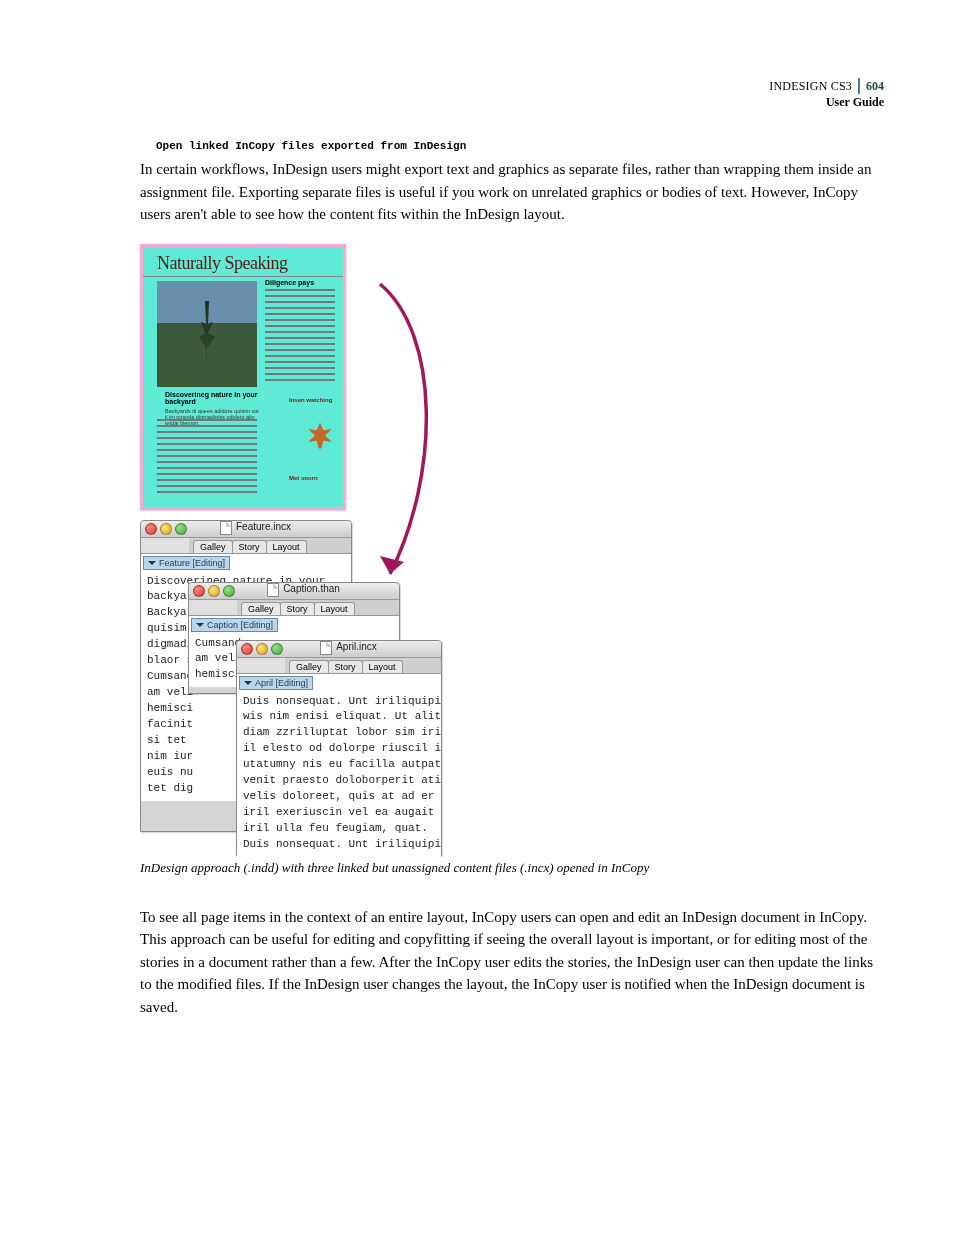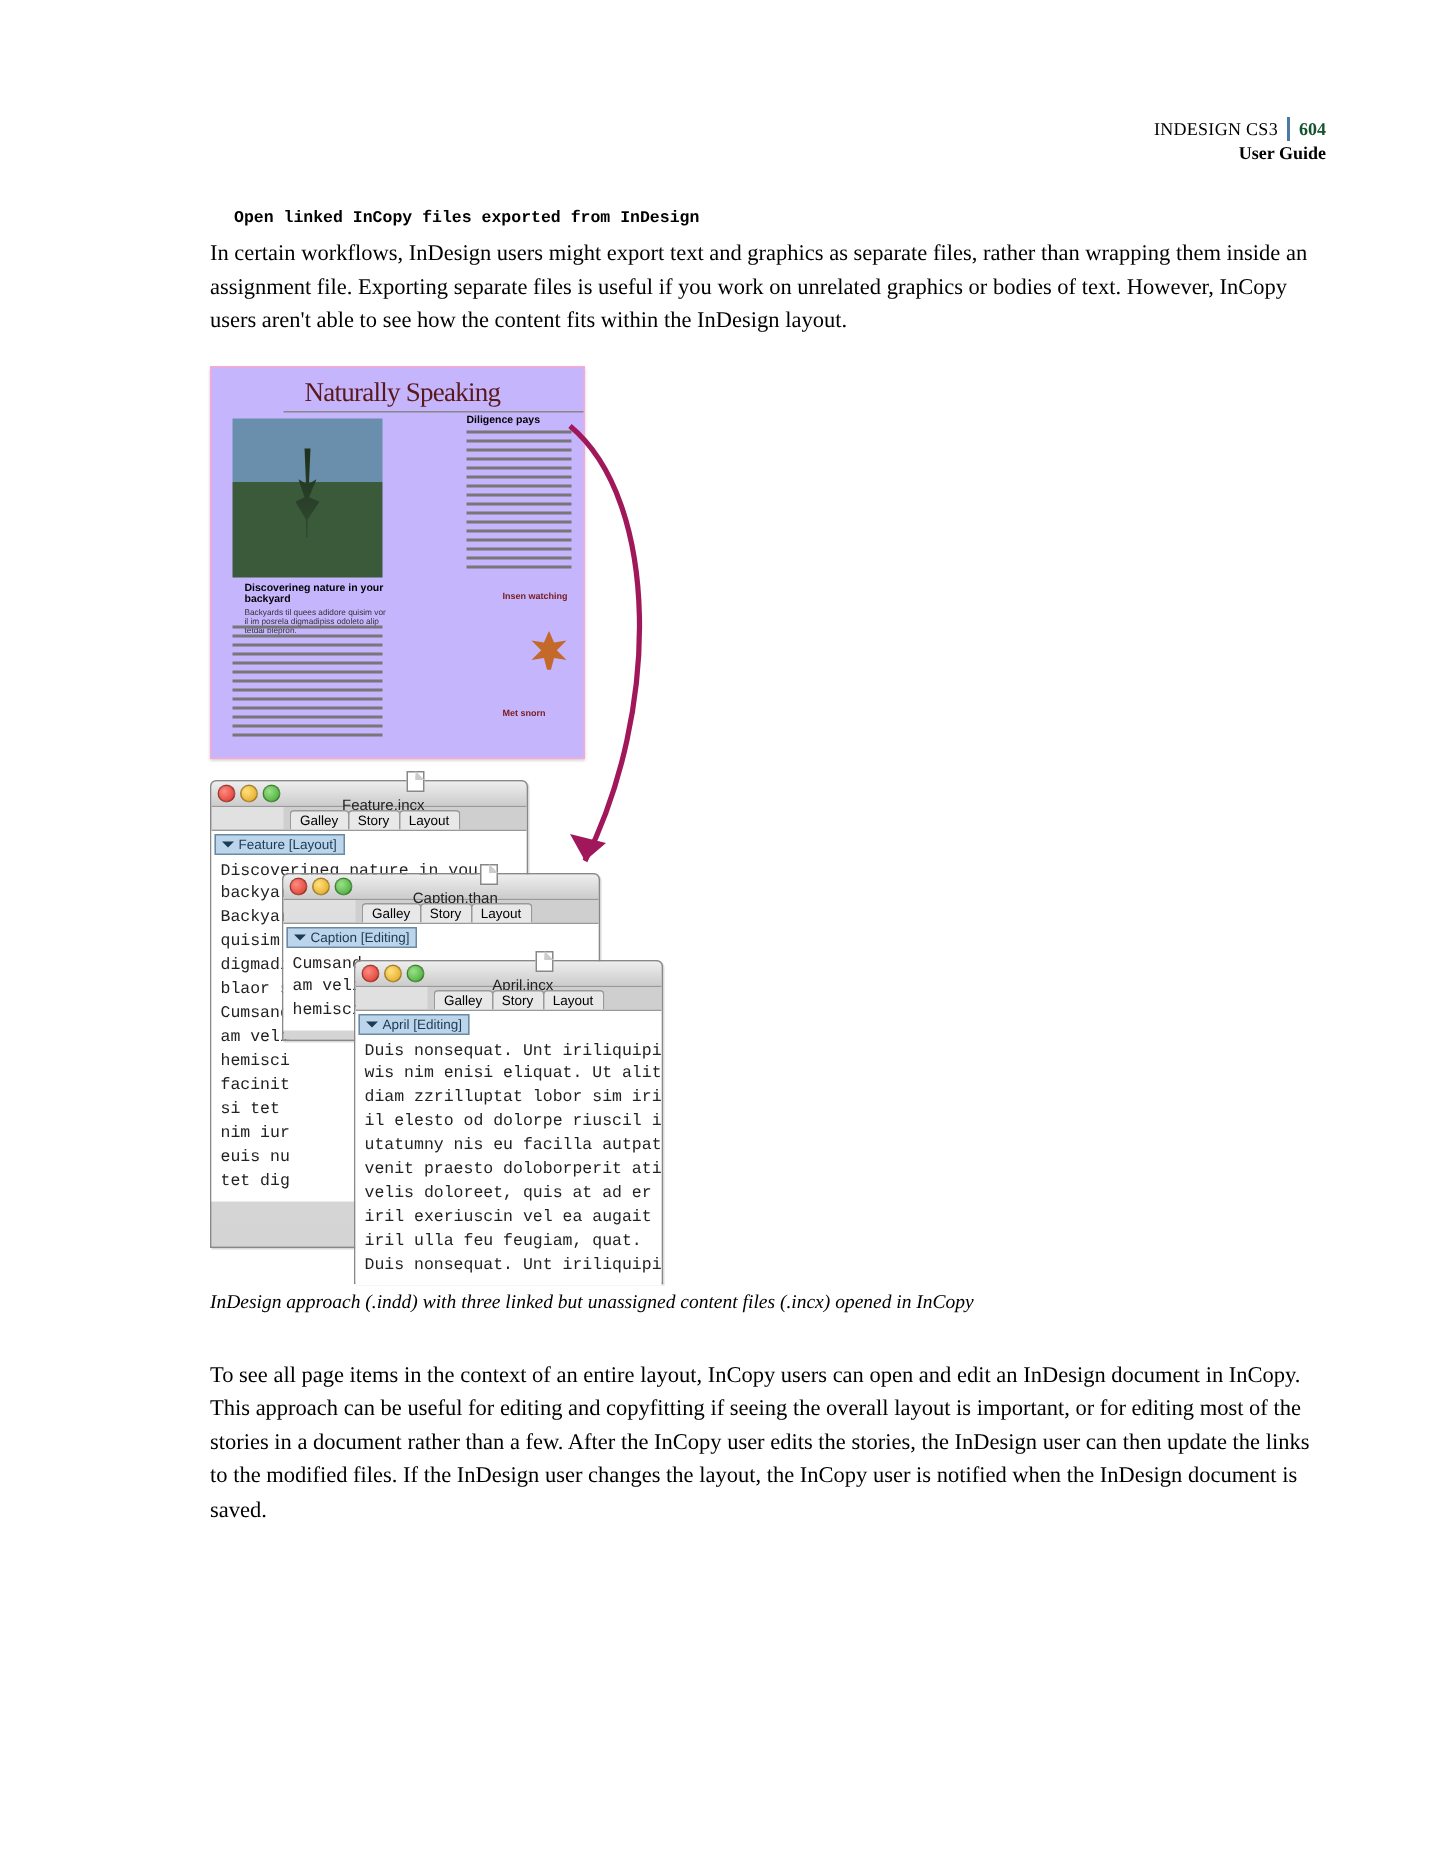--- a/index.html
+++ b/index.html
@@ -9,41 +9,41 @@
   .running-head .prod{letter-spacing:0.2px;}
   .running-head .pnum{font-weight:700;color:#14532d;padding-left:6px;margin-left:6px;border-left:2px solid #4a7aa5;}
   .running-head .sub{font-weight:700;}
   .content{margin-top:70px;}
   h3.sect{font-family:Liberation Mono, monospace;font-weight:700;font-size:11px;margin:0 0 6px 16px;}
   p.body{font-size:15px;line-height:1.5;margin:0 0 18px 0;}
   .figure{width:300px;margin:4px 0 6px 0;}
   .figcap{font-style:italic;font-size:13px;margin:6px 0 30px 0;}
   
   .illus{width:300px;height:610px;position:relative;}
-  .indd{position:absolute;left:0;top:0;width:200px;height:260px;border:1px solid #f9a8d4;background:#c4b5fd;box-shadow:0 1px 2px rgba(0,0,0,.2);padding-left:48px;}
+  .indd{position:absolute;left:0;top:0;width:200px;height:260px;border:3px solid #f9a8d4;background:#5eead4;box-shadow:0 1px 2px rgba(0,0,0,.2);}
   .indd .mast{font-family:"Times New Roman",serif;font-size:18px;color:#5a1818;padding:6px 8px 2px 14px;border-bottom:1px solid #888;letter-spacing:-0.5px;}
   .indd .photo{position:absolute;left:14px;top:34px;width:100px;height:106px;background:linear-gradient(#6a8fac 0 40%, #3a5a3a 40% 100%);}
   .indd .photo:after{content:"";position:absolute;left:40px;top:20px;width:20px;height:60px;background:linear-gradient(#1e301e,#314a31);clip-path:polygon(40% 0,60% 0,55% 40%,80% 35%,55% 55%,90% 60%,50% 80%,50% 100%,45% 100%,45% 80%,10% 60%,40% 55%,20% 35%,45% 40%);}
   .indd .greek{position:absolute;right:8px;width:70px;}
   .greek .ln{height:2px;background:#777;margin-bottom:4px;}
   .indd .cap{position:absolute;left:22px;top:144px;font-family:Arial,sans-serif;font-size:7px;font-weight:700;line-height:1.1;width:96px;}
   .indd .cap .sub{font-weight:400;font-size:5.5px;color:#333;display:block;margin-top:2px;}
   .indd .side{position:absolute;right:8px;top:150px;width:46px;font-family:Arial,sans-serif;font-size:6px;font-weight:700;color:#7a1a1a;}
   .indd .leaf{position:absolute;right:10px;top:176px;width:26px;height:26px;background:#c36a2a;clip-path:polygon(50% 0,63% 30%,95% 25%,70% 50%,95% 75%,63% 70%,55% 100%,45% 100%,37% 70%,5% 75%,30% 50%,5% 25%,37% 30%);}
   
   .arrow{position:absolute;left:210px;top:30px;width:90px;height:320px;}
   
   .win{position:absolute;background:linear-gradient(#e2e2e2,#d4d4d4);border:1px solid #888;border-radius:4px 4px 0 0;box-shadow:1px 1px 0 rgba(0,0,0,.15);font-family:"Lucida Grande",Arial,sans-serif;font-size:10px;}
   .win .tb{height:16px;display:flex;align-items:center;padding-left:4px;background:linear-gradient(#eee,#ccc);border-bottom:1px solid #999;border-radius:4px 4px 0 0;}
   .dot{width:10px;height:10px;border-radius:50%;margin-right:3px;border:1px solid rgba(0,0,0,.3);}
   .dr{background:radial-gradient(circle at 35% 35%,#ff8a80,#d9362b);}
   .dy{background:radial-gradient(circle at 35% 35%,#ffe27a,#e0a020);}
   .dg{background:radial-gradient(circle at 35% 35%,#9be089,#3fa72f);}
   .win .title{flex:1;text-align:center;font-size:10px;color:#222;padding-right:30px;}
-  .win .titlebox{display:inline-flex;align-items:flex-end;gap:4px;flex-direction:column;}
+  .win .titlebox{display:inline-flex;align-items:flex-start;gap:4px;}
   .docicon{width:10px;height:12px;background:#fff;border:1px solid #888;position:relative;}
   .docicon:before{content:"";position:absolute;right:-1px;top:-1px;border:3px solid transparent;border-left-color:#ccc;border-bottom-color:#ccc;}
   .tabs{display:flex;gap:0;padding:2px 4px 0 4px;background:#cfcfcf;font-size:9px;margin-left:48px;}
   .tabs span{background:#e8e8e8;border:1px solid #999;border-bottom:none;border-radius:3px 3px 0 0;padding:1px 6px;margin-right:-1px;}
   .story{background:#fff;border-top:1px solid #999;}
   .storyhdr{background:#bcd5ea;border:1px solid #6a8aa3;color:#1a3a55;font-size:9px;padding:1px 4px;margin:2px;display:inline-flex;align-items:center;gap:3px;}
   .storyhdr .tri{width:0;height:0;border:4px solid transparent;border-top-color:#1a3a55;border-bottom:none;margin-top:1px;}
   .mono{font-family:"Courier New",monospace;font-size:11px;line-height:1.45;color:#222;padding:2px 6px 4px 6px;white-space:pre;overflow:hidden;}
   
   .col2{position:absolute;left:14px;top:172px;width:100px;}
@@ -132,21 +132,21 @@
                 </span></span>
           </div>
           <div class="tabs">
             <span>Galley</span>
             <span>Story</span>
             <span>Layout</span>
           </div>
           <div class="story">
             <span class="storyhdr">
                 <span class="tri"></span>
-                <span>Feature [Layout]</span>
+                <span>Feature [Editing]</span>
               </span>
             <div class="mono">Discoverineg nature in your
 backyar
 Backyar
 quisim
 digmadi
 blaor s
 Cumsand
 am veli
 hemisci

